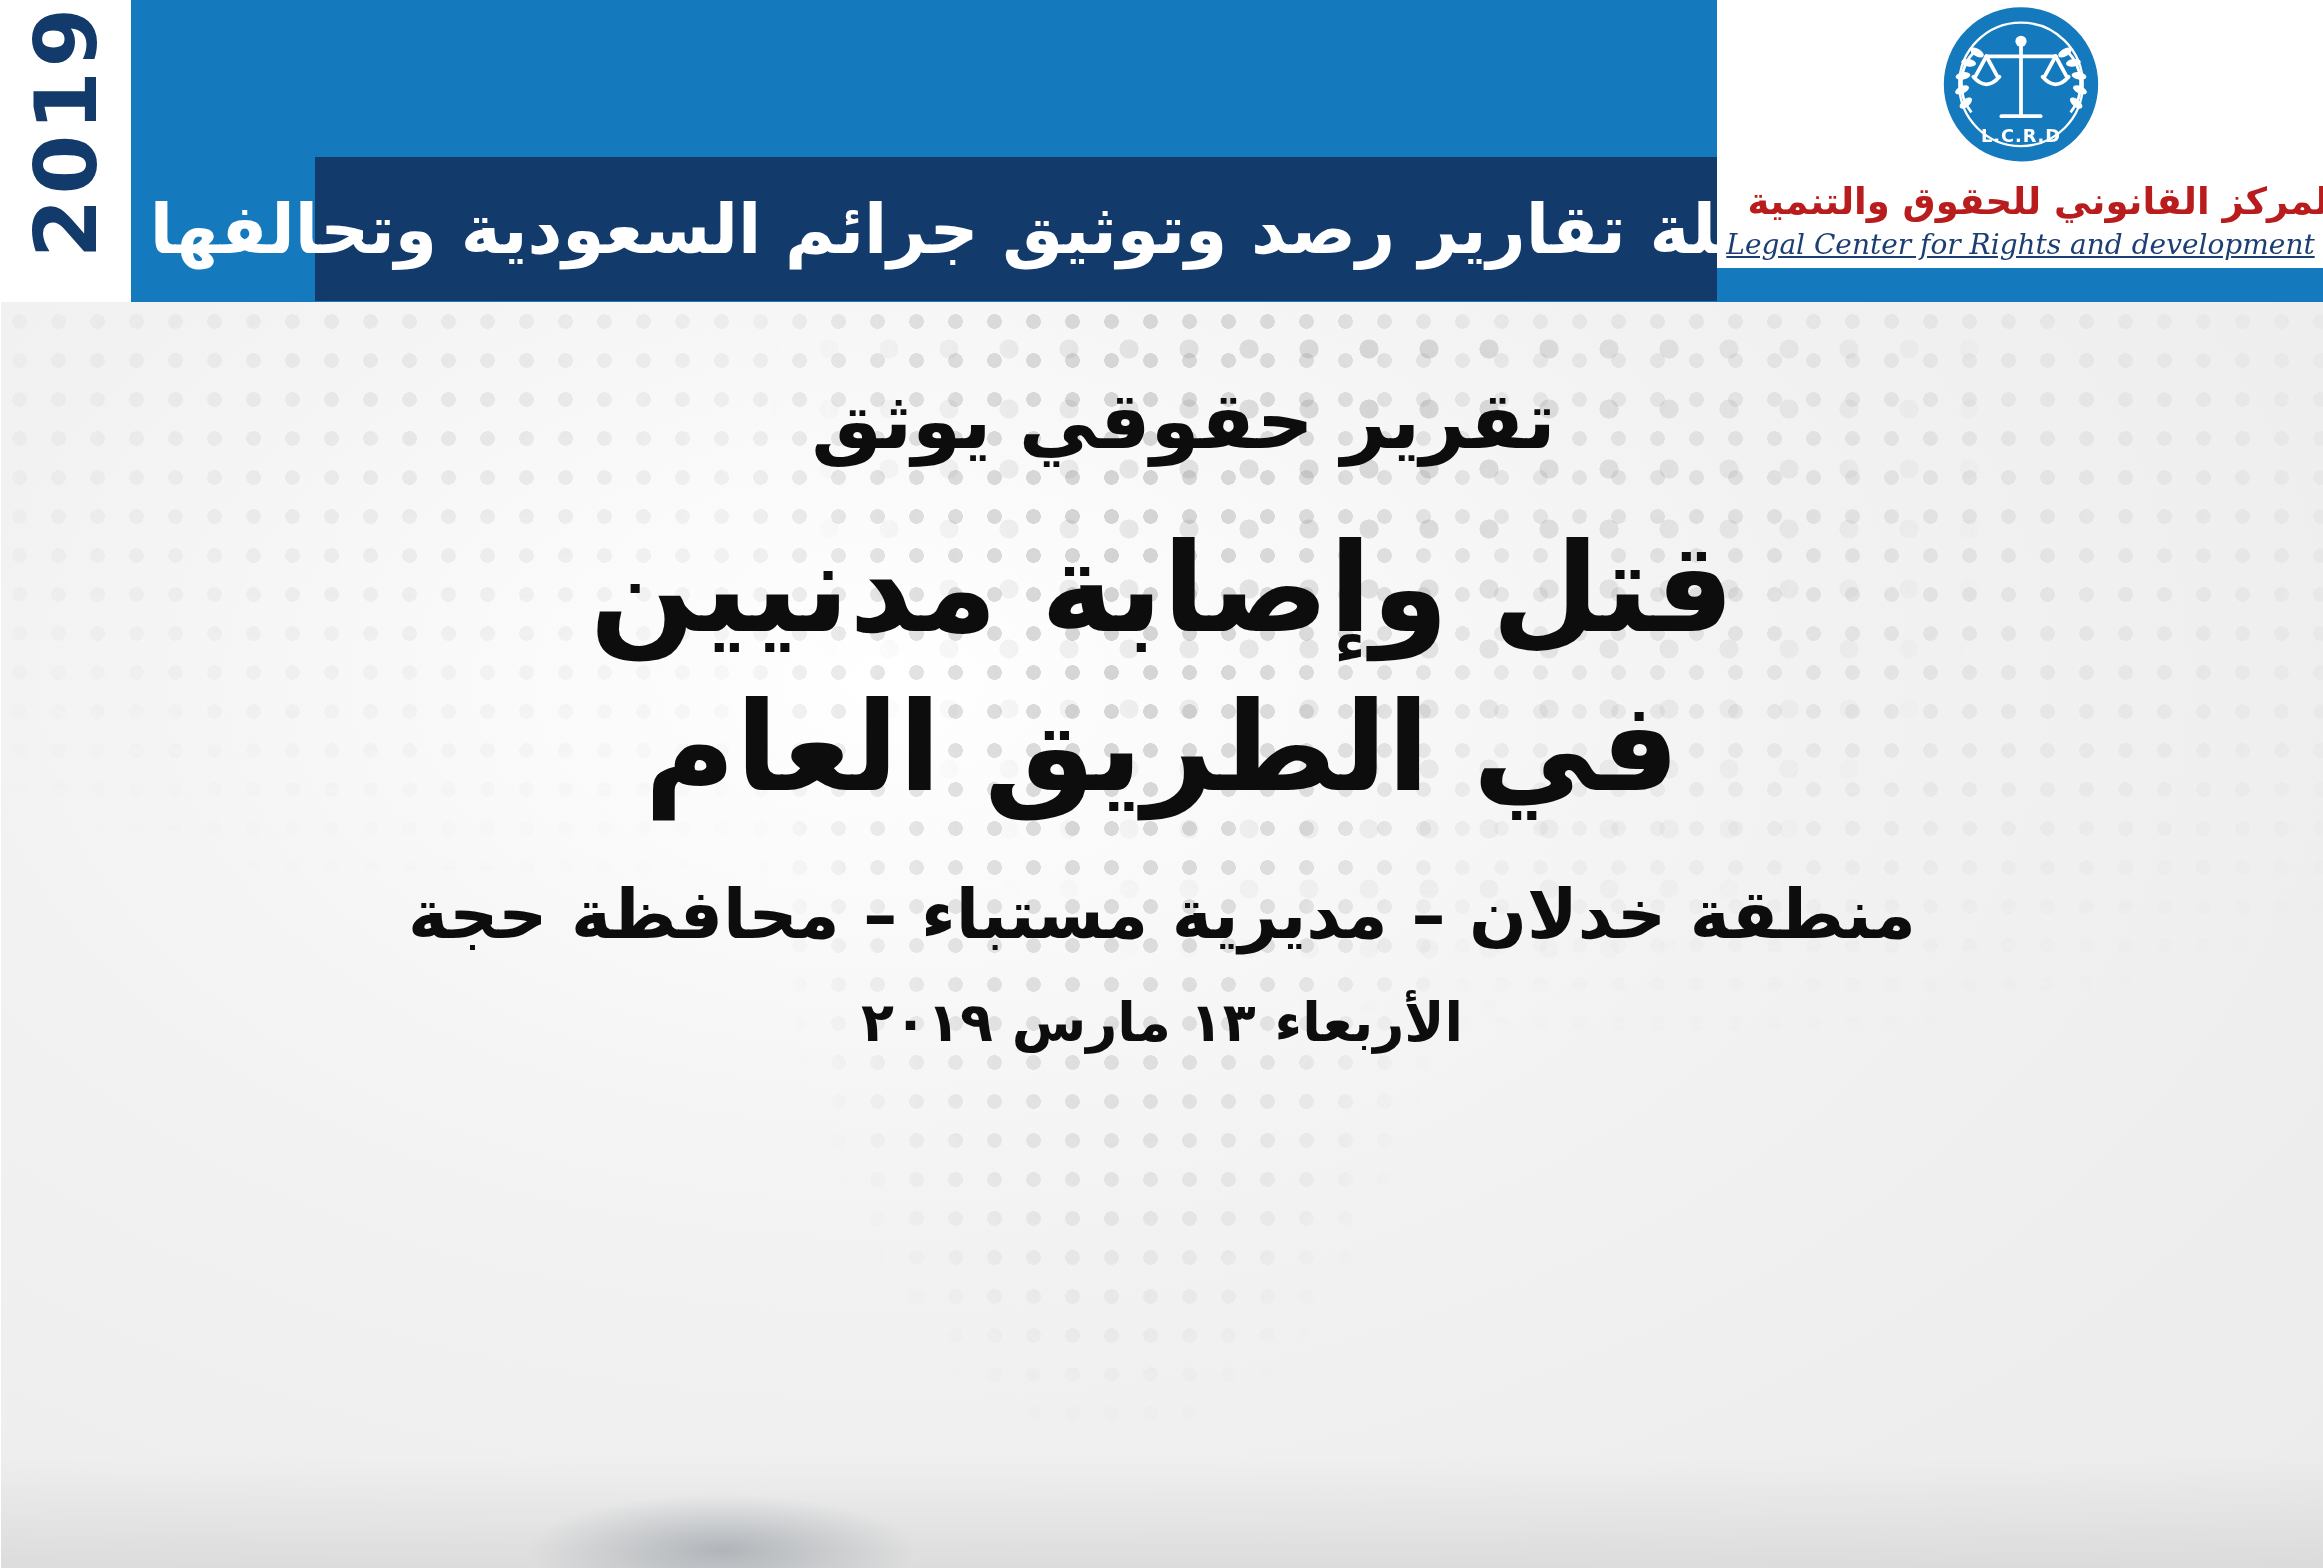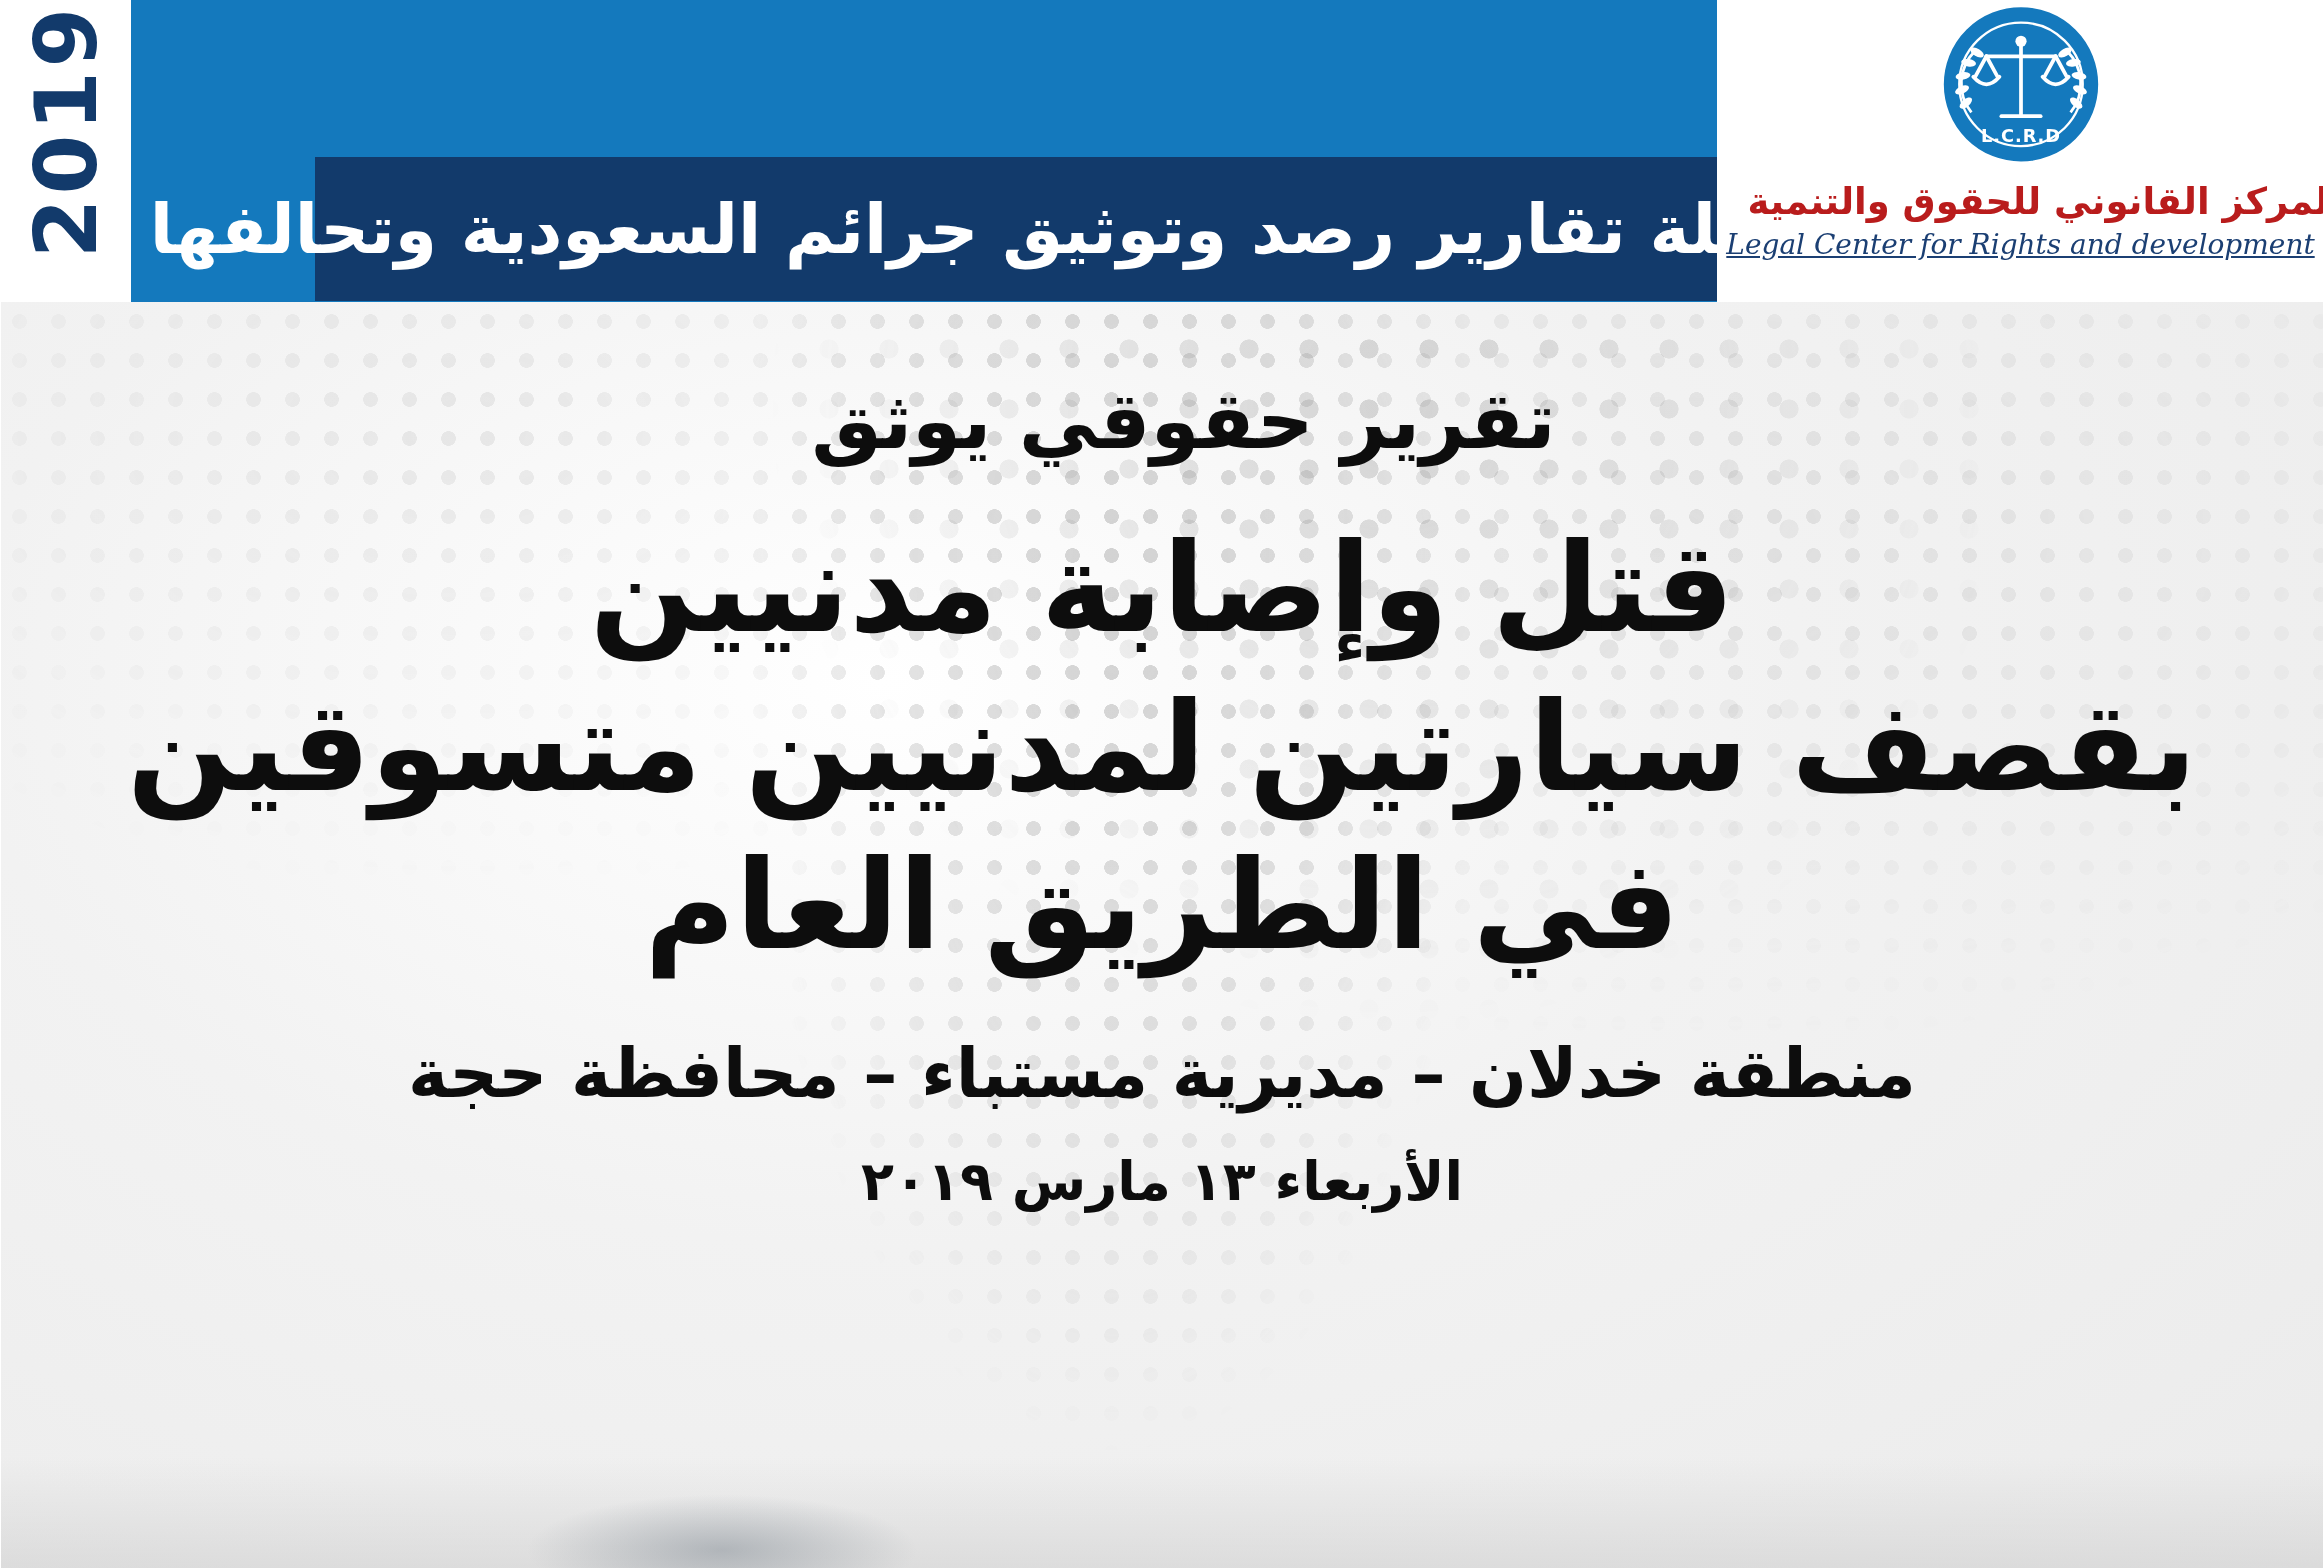--- a/index.html
+++ b/index.html
@@ -30,21 +30,21 @@
     width: 2324px;
     height: 302px;
     background: #1479bd;
   }
   
   .logo-block {
     position: absolute;
     top: 0;
     right: 0;
     width: 607px;
-    height: 302px;
+    height: 268px;
     background: #ffffff;
     display: flex;
     flex-direction: column;
     align-items: center;
     justify-content: flex-start;
   }
   .logo-emblem {
     margin-top: 1.9px;
     width: 234px;
     height: 174px;
@@ -265,20 +265,19 @@
 <div class="poster">
   <div class="halftone"></div>
   <div class="halftone2"></div>
   <div class="bottom-shadow"></div>
   <div class="bottom-blob"></div>
 
   <div class="poster-text">
     <div class="kicker">تقرير حقوقي يوثق</div>
     <div class="title">
       <div>قتل وإصابة مدنيين</div>
-      <div>بقصف سيارتين لمدنيين متسوقين</div>
       <div>في الطريق العام</div>
     </div>
     <div class="subtitle">منطقة خدلان – مديرية مستباء – محافظة حجة</div>
     <div class="date">الأربعاء ١٣ مارس ٢٠١٩</div>
   </div>
 </div>
 
 
 </body></html>

